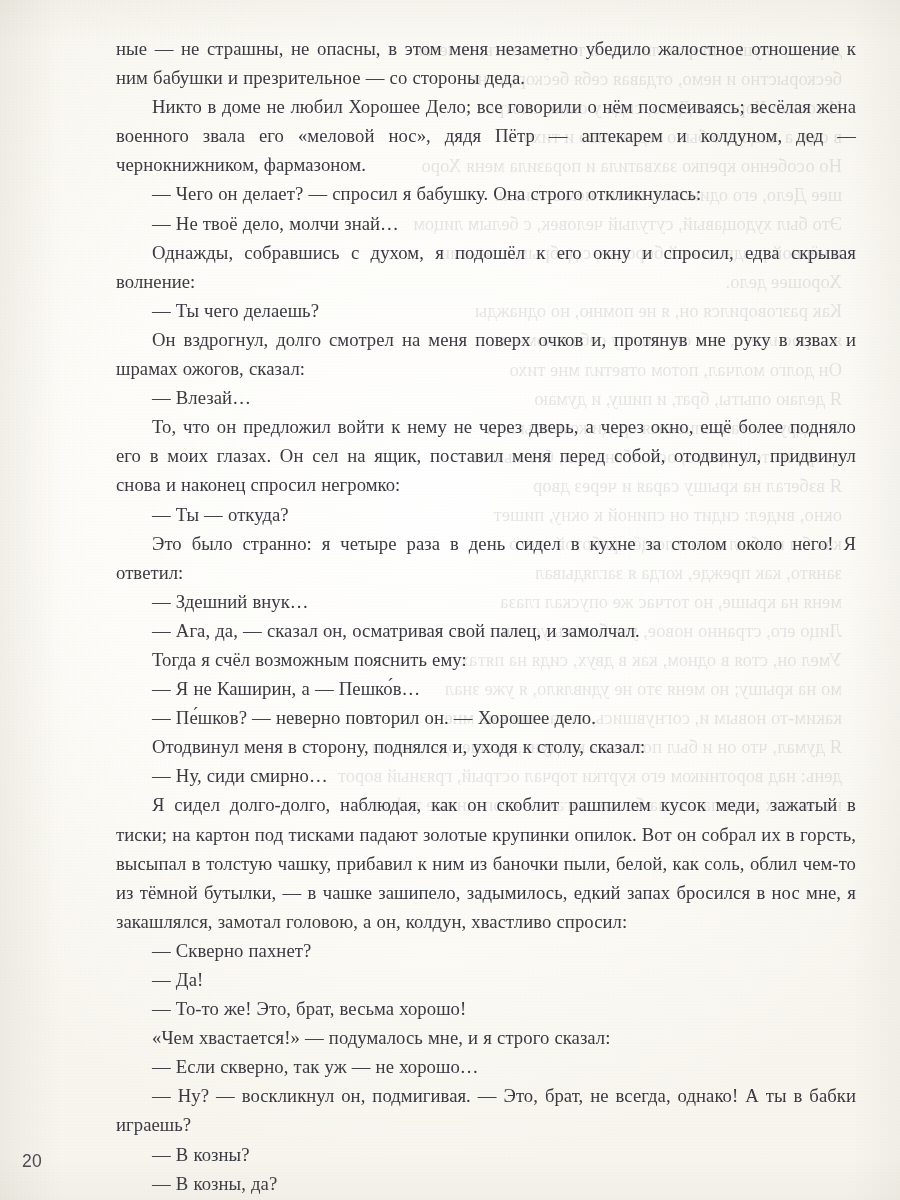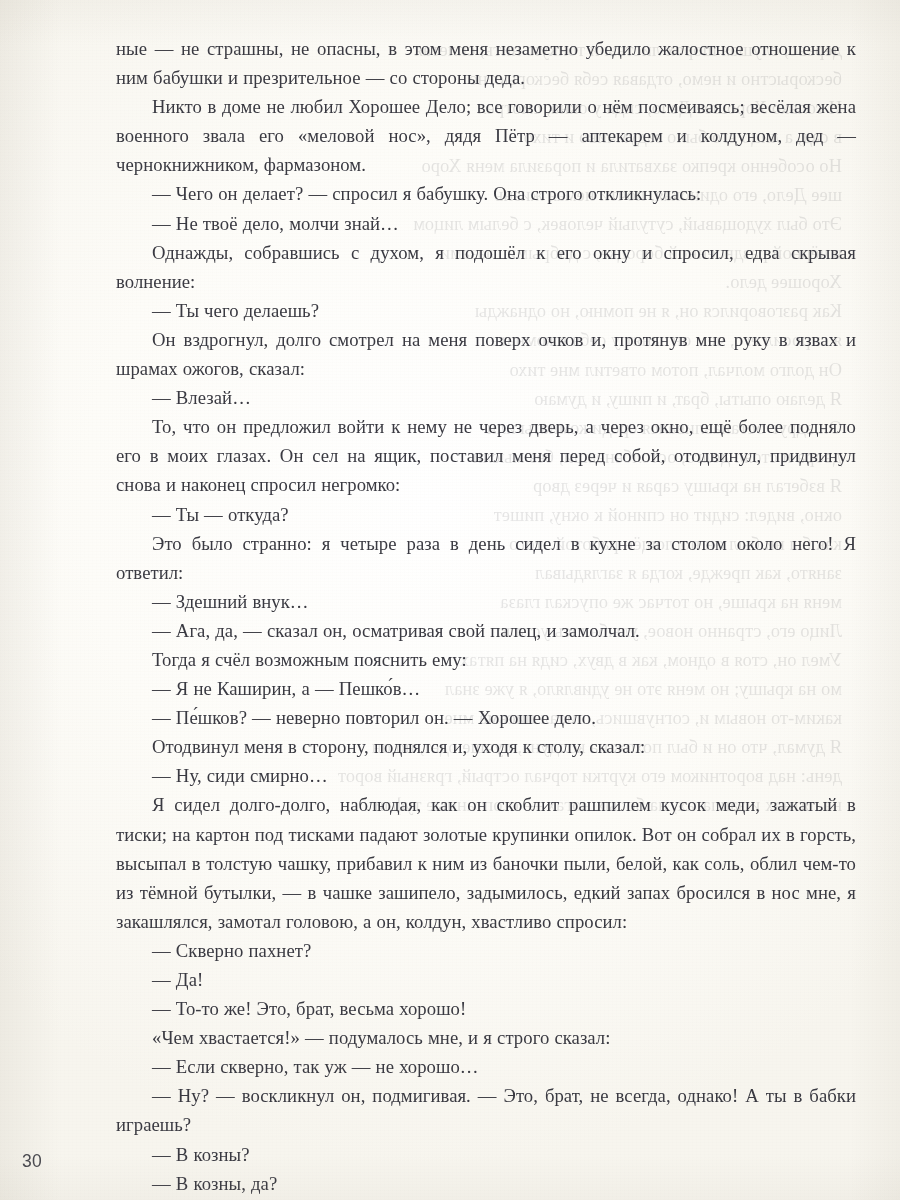--- a/index.html
+++ b/index.html
@@ -160,13 +160,13 @@
       <p class="para">— Ну? — воскликнул он, подмигивая. — Это, брат, не всегда, однако! А ты в бабки играешь?</p>
       <p class="para">— В козны?</p>
       <p class="para">— В козны, да?</p>
       <p class="para">— Играю.</p>
     </div>
 
 </div>
 
 <div id="edgeshade"></div>
 
-<div id="page-number">30</div>
+<div id="page-number">20</div>
 
 </body></html>

